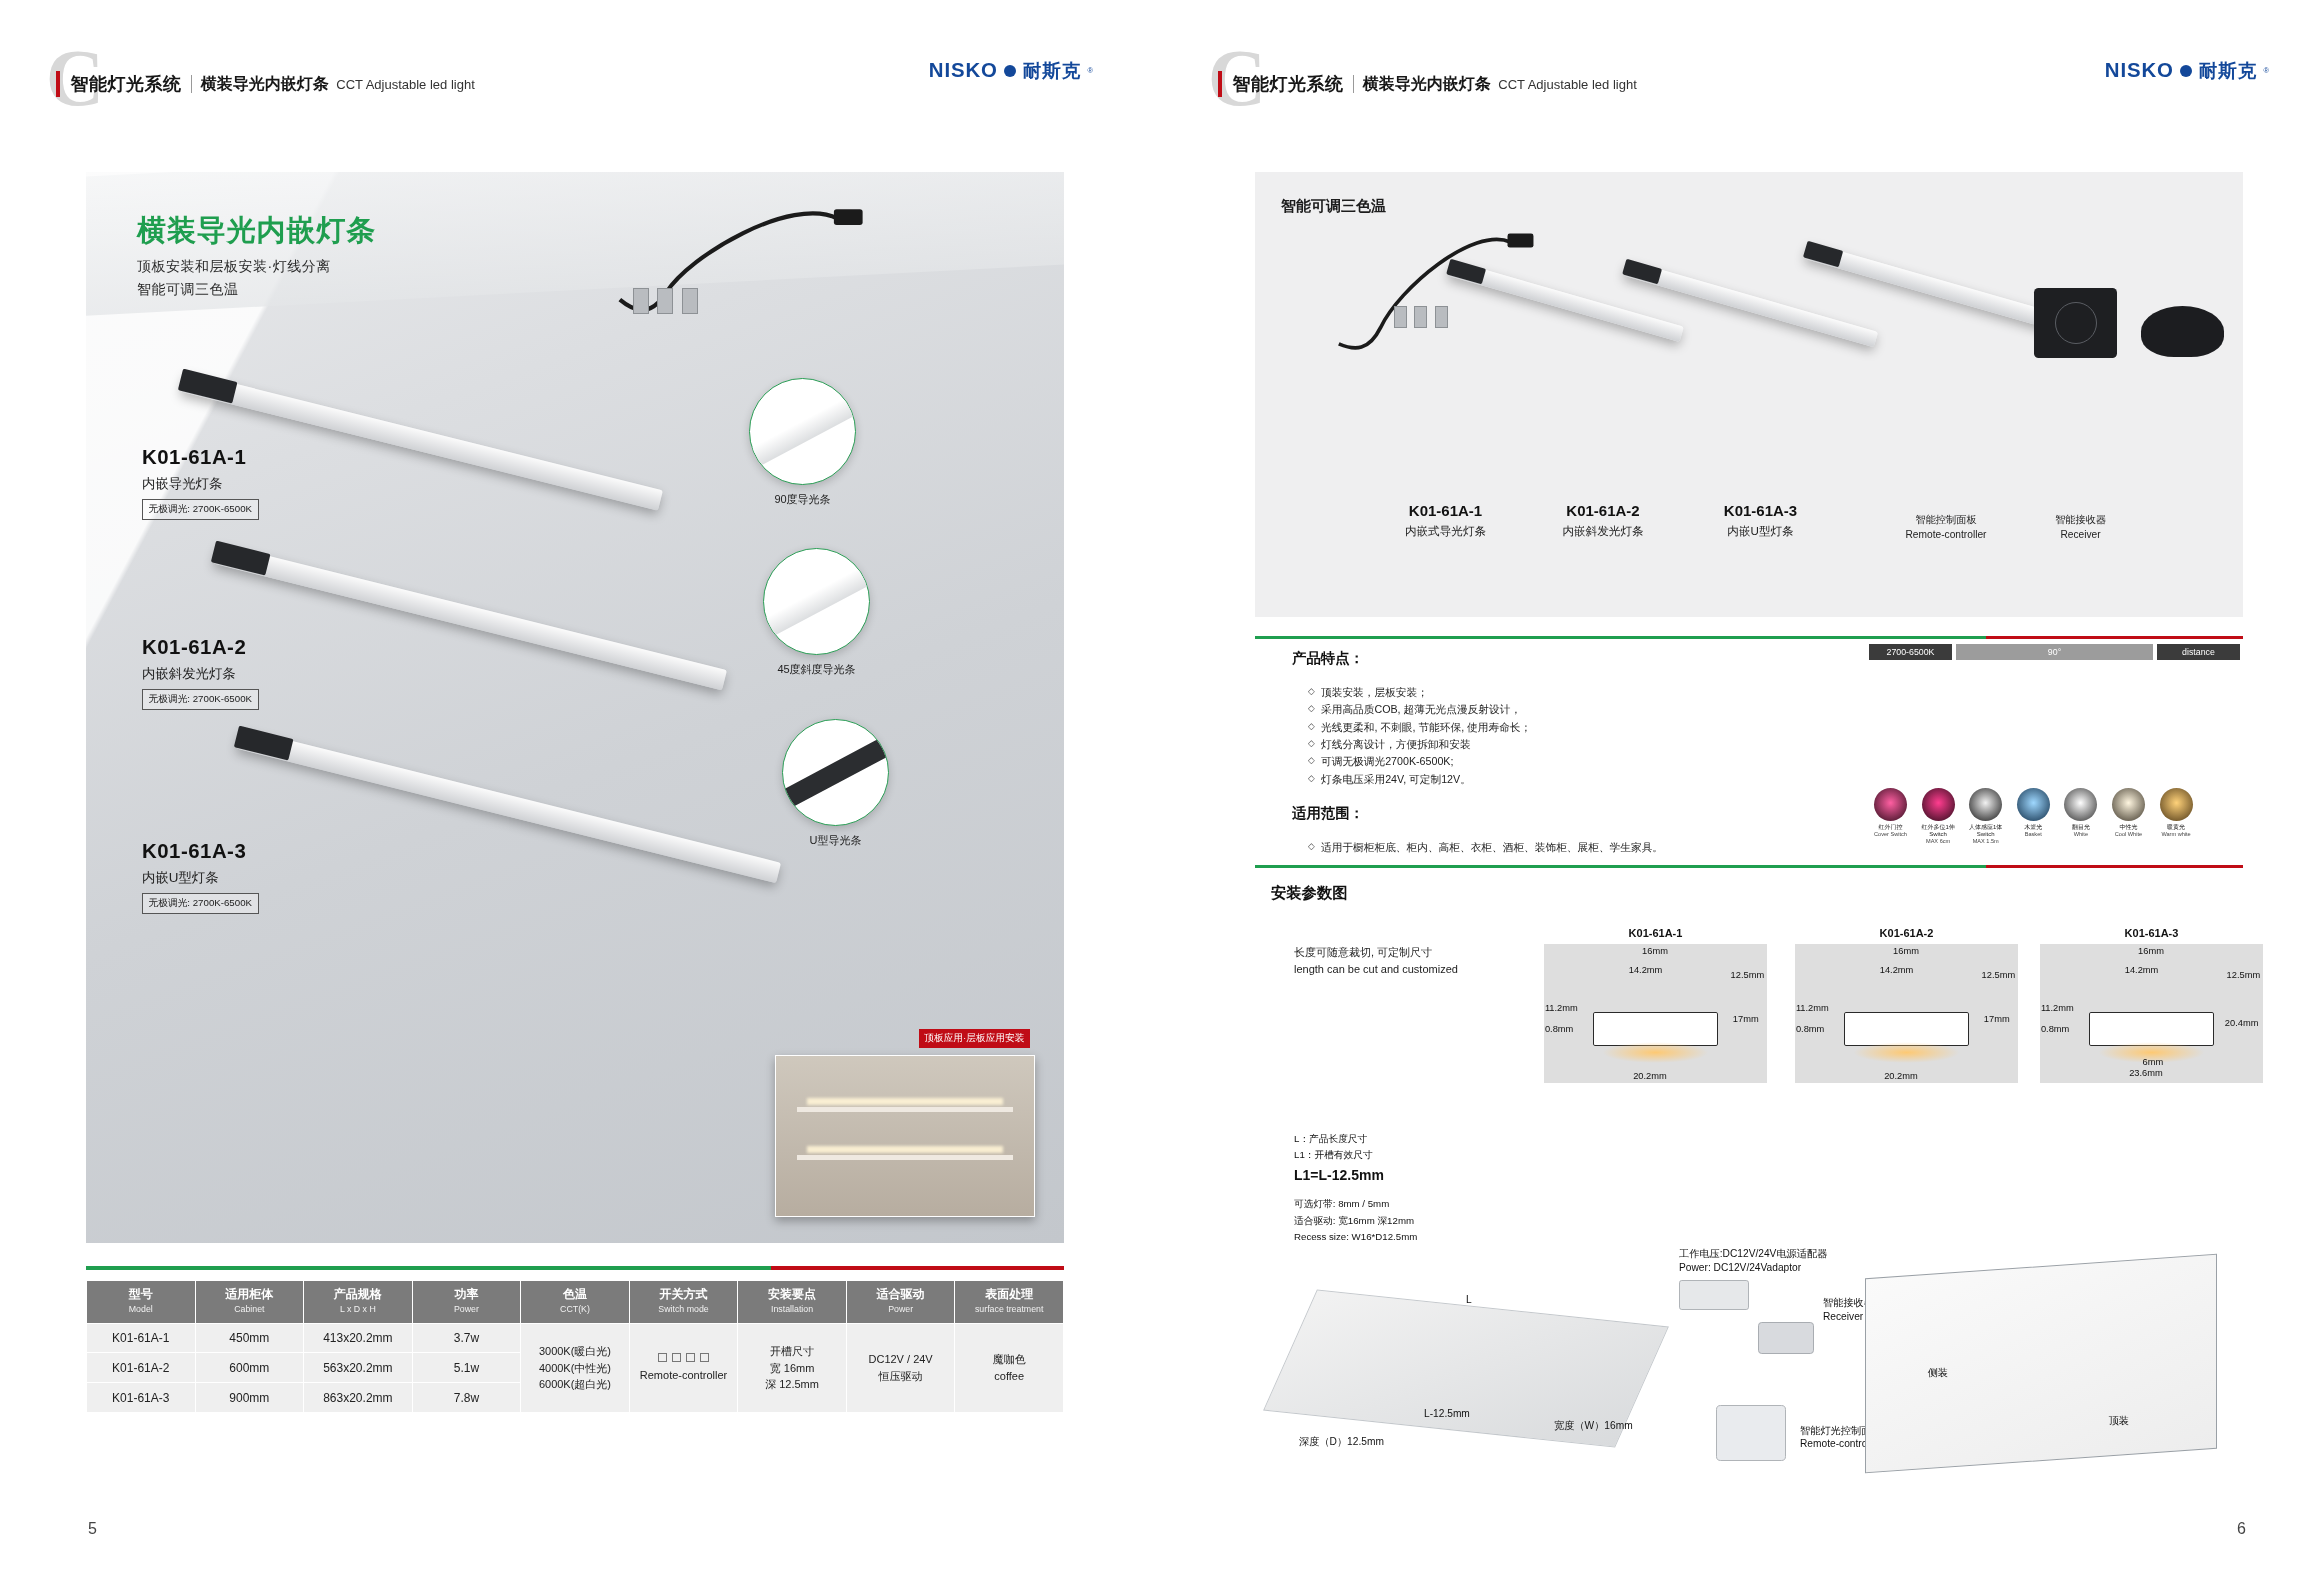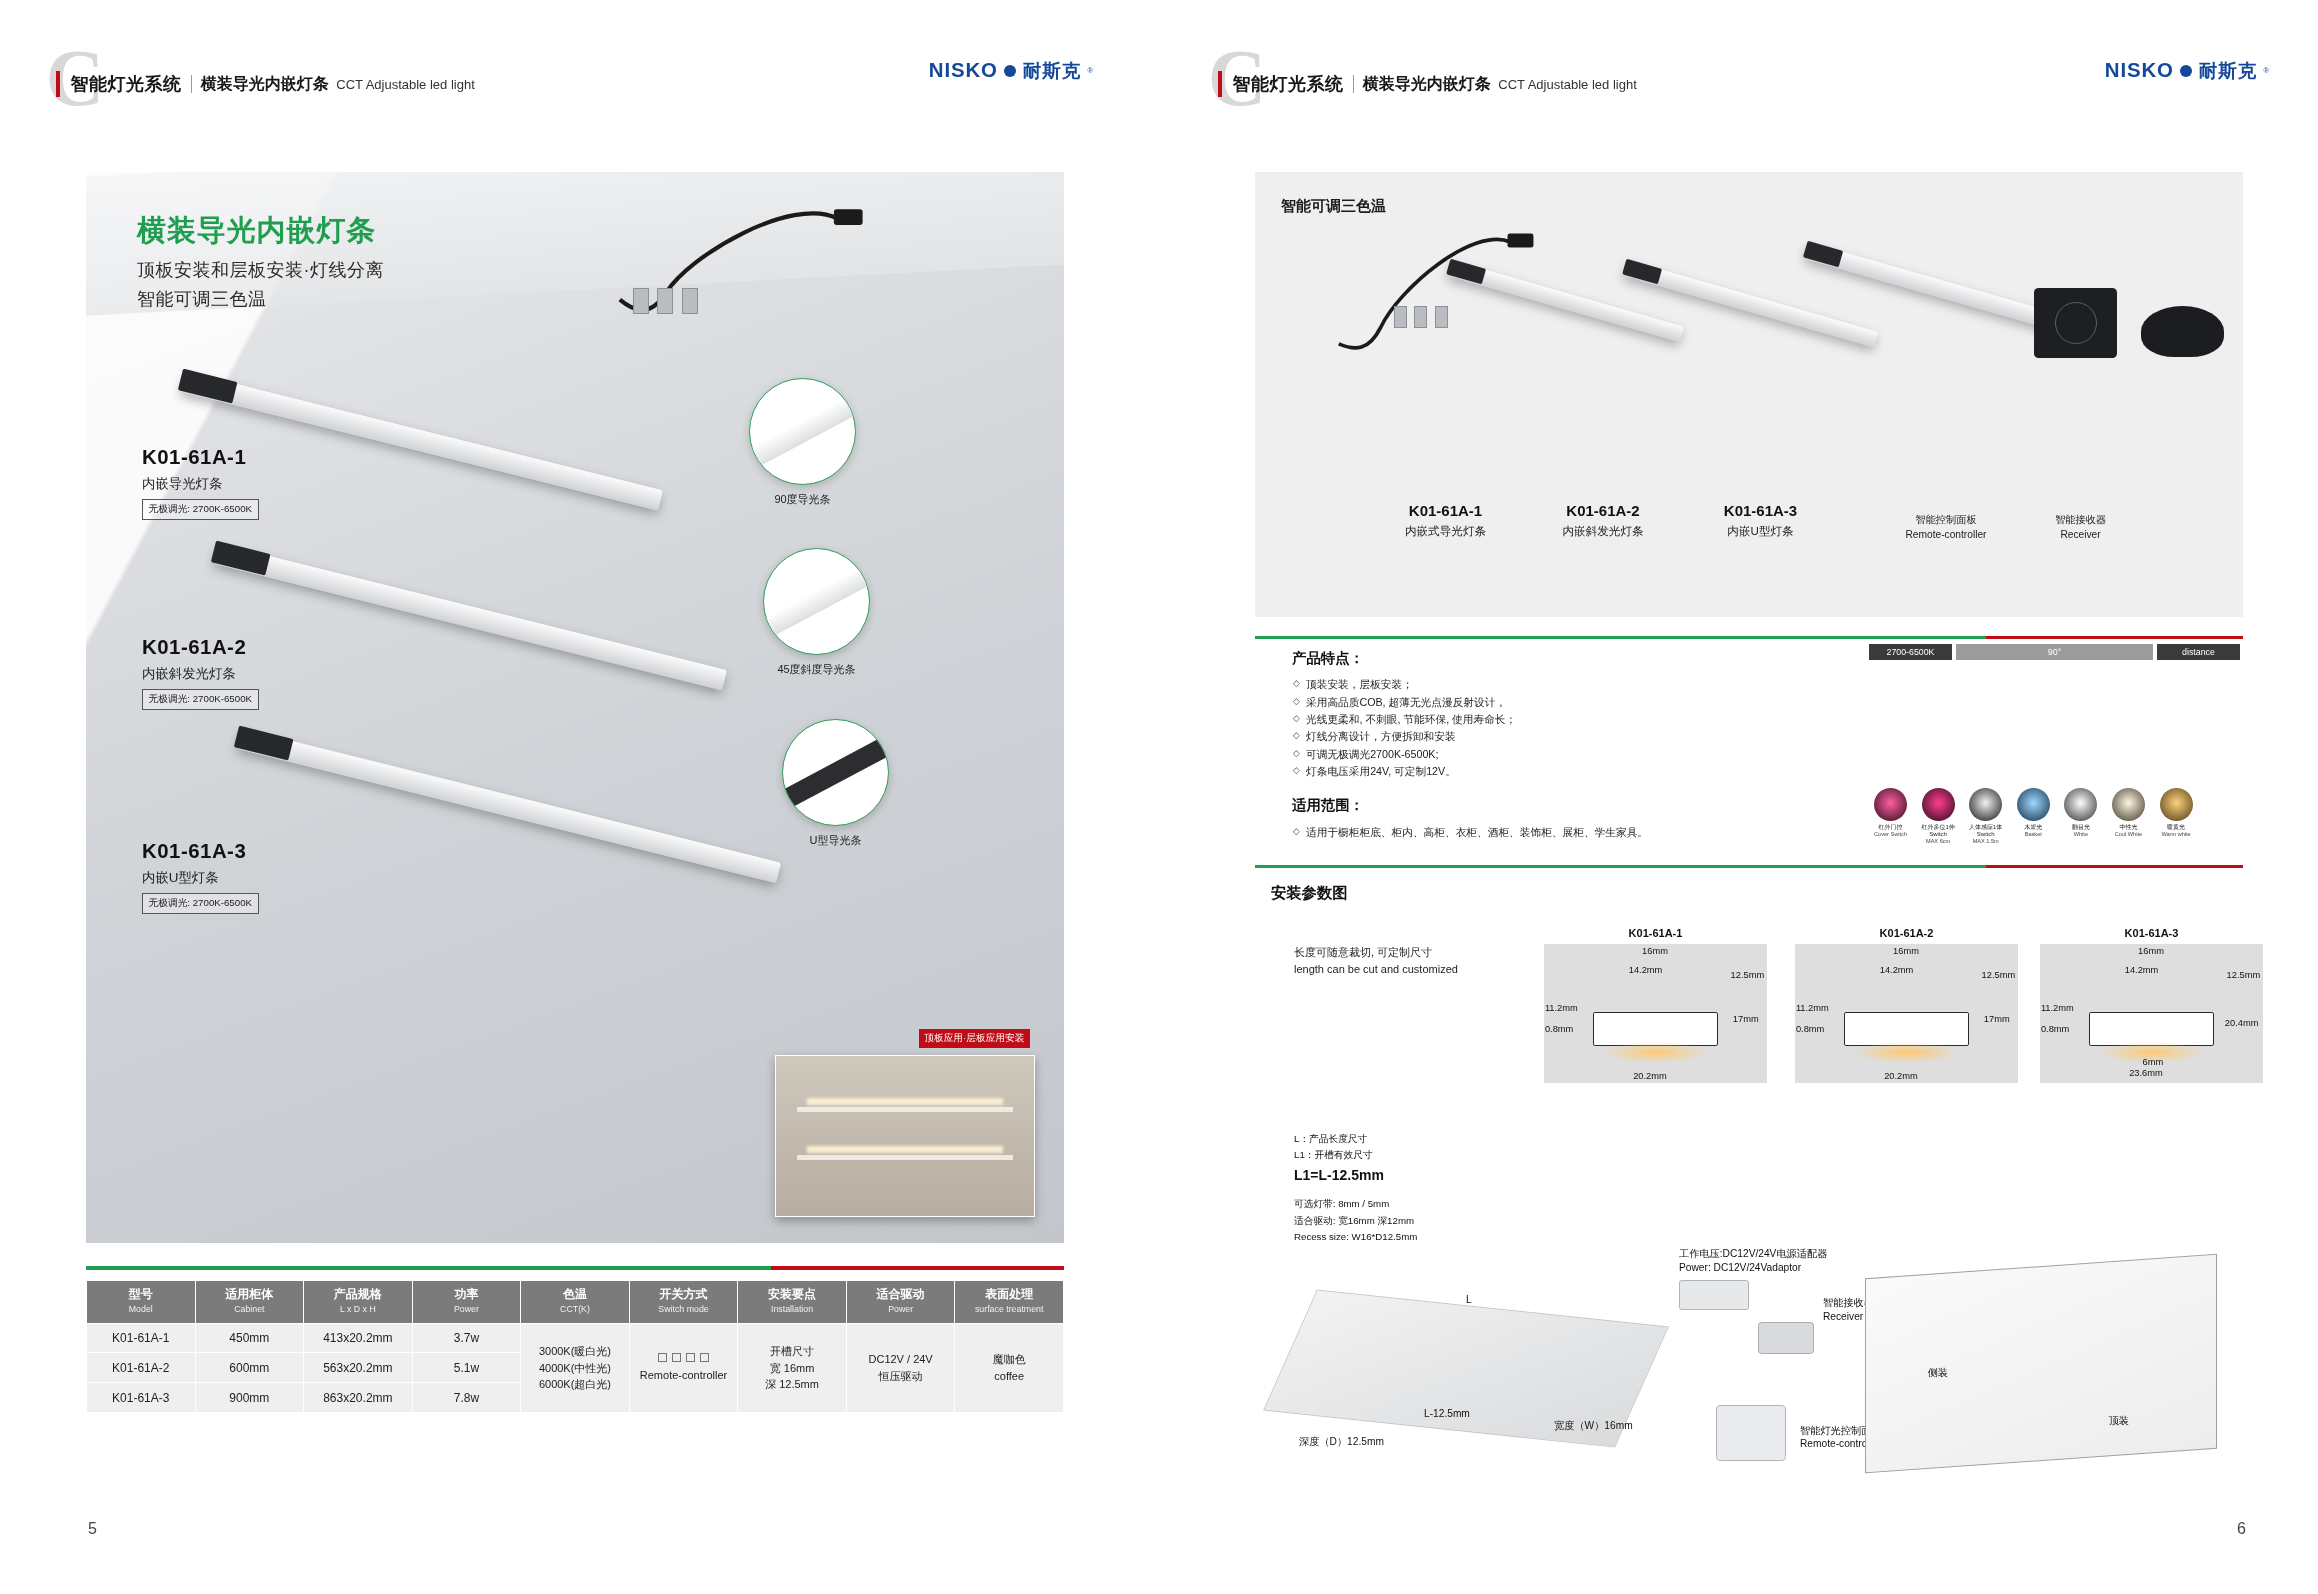--- a/index.html
+++ b/index.html
@@ -39,21 +39,21 @@
     position:absolute; left:86px; top:172px; width: 978px; height: 1071px;
     background: linear-gradient(160deg,#e9eaec 0%,#dcdee1 25%,#cfd2d6 55%,#c3c7cc 100%);
     overflow:hidden;
   }
   .hero .wallstripe { position:absolute; left:0; top:0; width:100%; height:100%;
       background: linear-gradient(118deg, rgba(255,255,255,.85) 0 16%, rgba(255,255,255,0) 16.4% 100%); }
   .hero .ceil { position:absolute; left:-4%; top:-2%; width:108%; height:139px;
       background: linear-gradient(180deg,#f4f5f6,#e4e6e8); transform: rotate(-3deg); opacity:.75;}
   .hero-title { position:absolute; left:51px; top:39px; }
   .hero-title h1 { margin:0; font-size: 29px; color:#1f9e4f; font-weight:700; letter-spacing:0.9px;}
-  .hero-title p { margin:7.4px 0 0; font-size: 18px; color:#2b2b2b; letter-spacing:0.5px;}
+  .hero-title p { margin:7.4px 0 0; font-size: 14px; color:#2b2b2b; letter-spacing:0.5px;}
   .hero-title p.small { margin-top:4.6px; }
 
   .model-block { position:absolute; }
   .model-block .mname { font-size: 20.4px; font-weight:700; color:#111; letter-spacing:0.5px;}
   .model-block .mdesc { font-size: 13.4px; color:#222; margin-top: 5.6px;}
   .model-block .mtag { display:inline-block; margin-top:6.5px; border:0.5px solid #555; padding:2.8px 5.6px;
         font-size: 9.7px; color:#222; background:rgba(255,255,255,.35);}
 
   
   .ledbar { position:absolute; transform-origin: left center; }
@@ -105,21 +105,21 @@
   .r-models { position:absolute; left:1255px; top: 502px; width:988px; display:flex; }
   .r-model { text-align:center; }
   .r-model .mn { font-size: 15px; font-weight:700; color:#111;}
   .r-model .md { font-size: 11.6px; color:#222; margin-top:4.6px;}
   .r-model .md2 { font-size: 10.2px; color:#222; margin-top:1.9px;}
 
   .feat-rule { position:absolute; left:1255px; top:636px; width:988px; height:2.8px; background:#1f9e4f;}
   .feat-rule:after{content:"";position:absolute;right:0;top:0;width:26%;height:2.8px;background:#c00c16;}
   .feat { position:absolute; left:1292px; top:649px; width: 510px;}
   .feat h3 { margin:0 0 8.3px; font-size:14.4px; font-weight:700; color:#111;}
-  .feat ul { margin:1px; padding:0; list-style:none;}
+  .feat ul { margin:16px; padding:0; list-style:none;}
   .feat li { font-size:10.7px; color:#222; line-height:1.62; position:relative; padding-left:13px;}
   .feat li:before { content:"◇"; position:absolute; left:0; top:0; color:#444; font-size:8.8px;}
   .feat h3.second { margin-top: 16px; }
 
   .lux { position:absolute; left:1869px; top:644px; width: 371px; }
   .lux .luxhdr { display:flex; gap:3.7px; }
   .lux .luxhdr div { color:#fff; font-size:8.8px; text-align:center; padding:2.8px 0; }
   .lux .kv { background:#3b3b3b; width:83px;}
   .lux .mid { background:#9c9c9c; flex:1;}
   .lux .dist { background:#3b3b3b; width:83px;}

